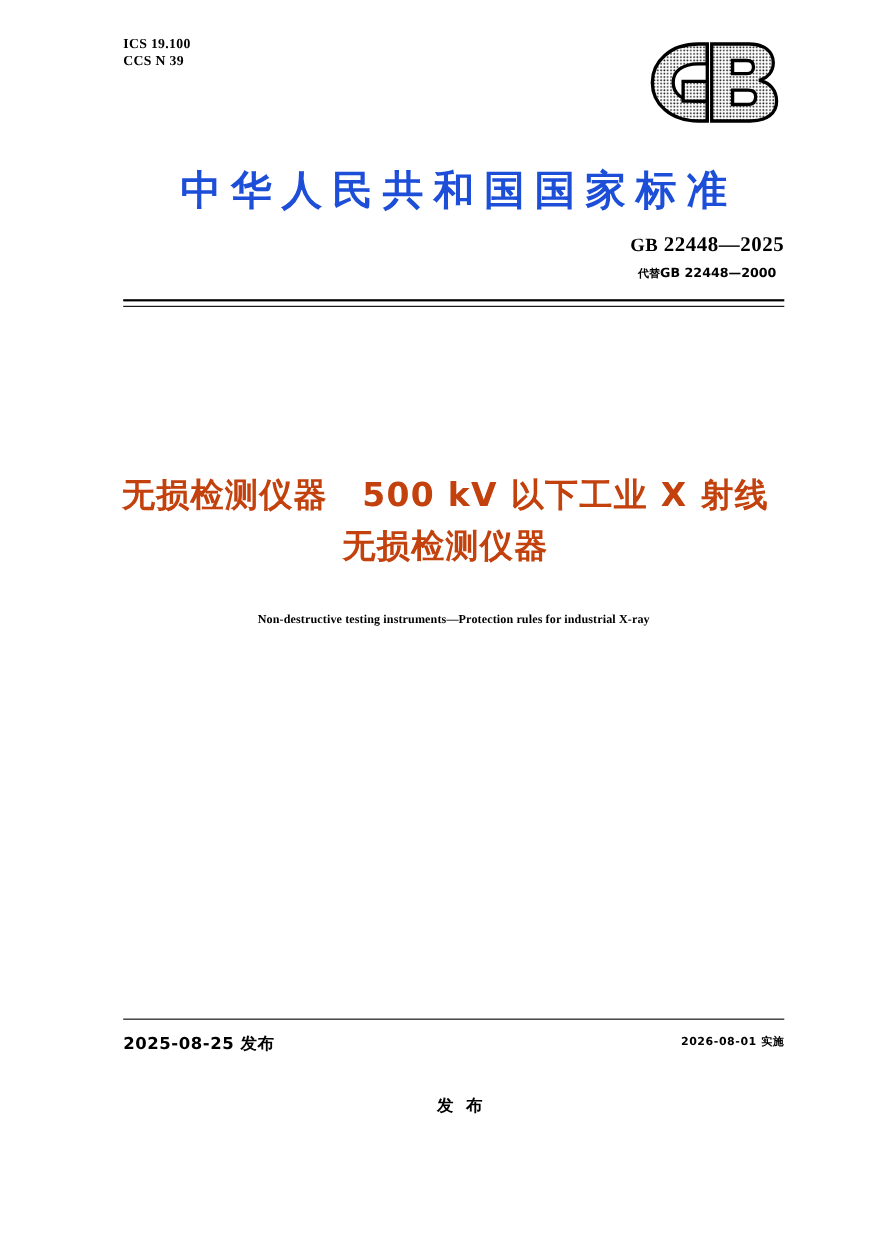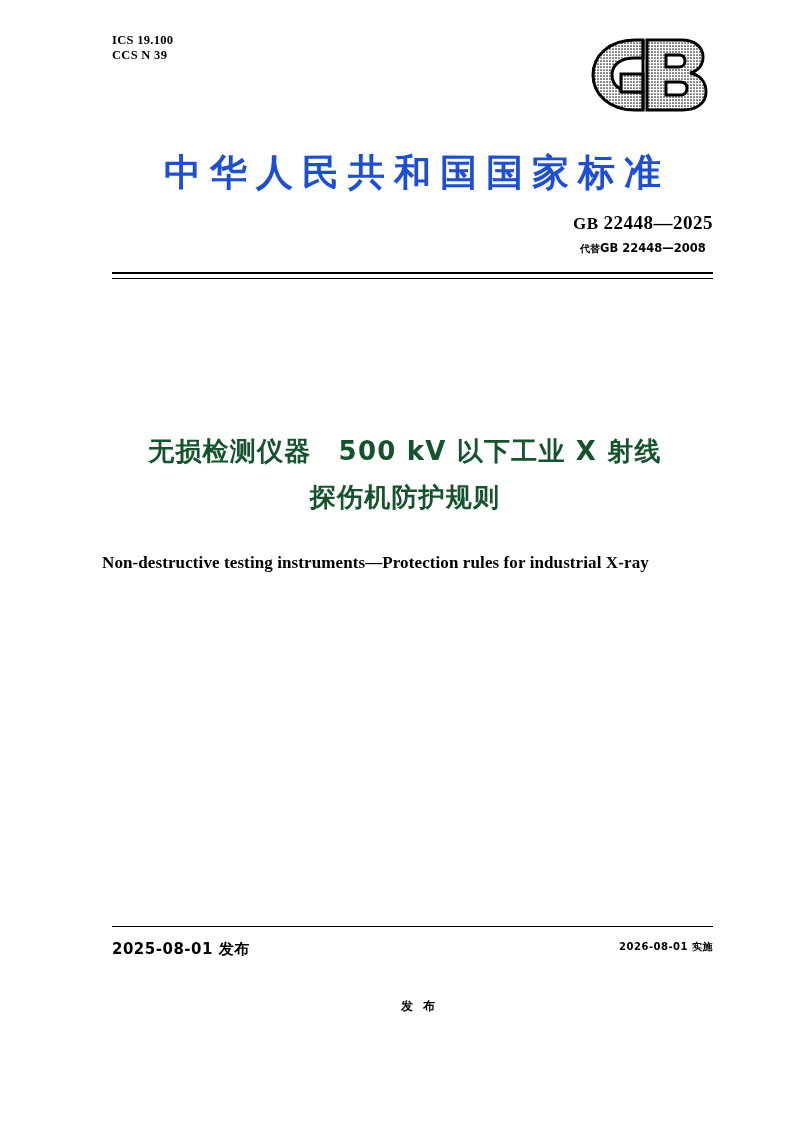--- a/index.html
+++ b/index.html
@@ -117,35 +117,36 @@
 
   
   .title-cn {
     position: absolute;
     left: 55px;
     right: 70px;
     top: 428px;
     text-align: center;
     font-family: "DejaVu Sans", sans-serif;
     font-weight: bold;
-    font-size: 26px;
+    font-size: 30px;
     line-height: 46px;
     letter-spacing: 1.2px;
-    color: #14532d;
+    color: #c2410c;
   }
   .title-cn .ln2 { letter-spacing: 1.2px; }
 
   .title-en {
     position: absolute;
     left: 86px;
     right: 86px;
     top: 549px;
-    font-family: "Liberation Serif", serif;
-    font-weight: bold;
-    font-size: 17px;
+    text-align: center;
+    font-family: "Liberation Serif", serif;
+    font-weight: bold;
+    font-size: 11px;
     line-height: 28px;
     letter-spacing: 0.1px;
   }
 
   
   .date-left {
     position: absolute;
     left: 96px;
     top: 940px;
     font-family: "DejaVu Sans", sans-serif;
@@ -184,21 +185,21 @@
     font-weight: bold;
     font-size: 19px;
     line-height: 26px;
     letter-spacing: 1px;
   }
   .issuer-publish {
     display: inline-block;
     vertical-align: middle;
     font-family: "DejaVu Sans", sans-serif;
     font-weight: bold;
-    font-size: 12px;
+    font-size: 15px;
     letter-spacing: 3px;
     padding-left: 14px;
     position: relative;
     top: 3px;
   }
 </style>
 </head>
 <body>
 
 <div class="page">
@@ -232,39 +233,39 @@
     </svg>
   </div>
 
   <div class="cn-standard-title">中华人民共和国国家标准</div>
 
   <div class="std-number">
     <div class="num">
       <span class="gb">GB</span><span>22448—2025</span>
     </div>
     <div class="replaces">
-      <span class="rp-label">代替</span><span>GB 22448—2008</span>
+      <span class="rp-label">代替</span><span>GB 22448—2000</span>
     </div>
   </div>
 
   <div class="rule-top"></div>
   <div class="rule-bottom"></div>
 
   <div class="title-cn">
     <div class="ln1">无损检测仪器　500 kV 以下工业 X 射线</div>
-    <div class="ln2">探伤机防护规则</div>
+    <div class="ln2">无损检测仪器</div>
   </div>
 
   <div class="title-en">
     <div>Non-destructive testing instruments—Protection rules for industrial X-ray</div>
   </div>
 
   <div class="rule-footer-top"></div>
 
-  <div class="date-left">2025-08-01 发布</div>
+  <div class="date-left">2025-08-25 发布</div>
   <div class="date-right">2026-08-01 实施</div>
 
   <div class="issuer">
     <span class="issuer-inner">
       <span class="issuer-publish">发 布</span>
     </span>
   </div>
 
 </div>
 

